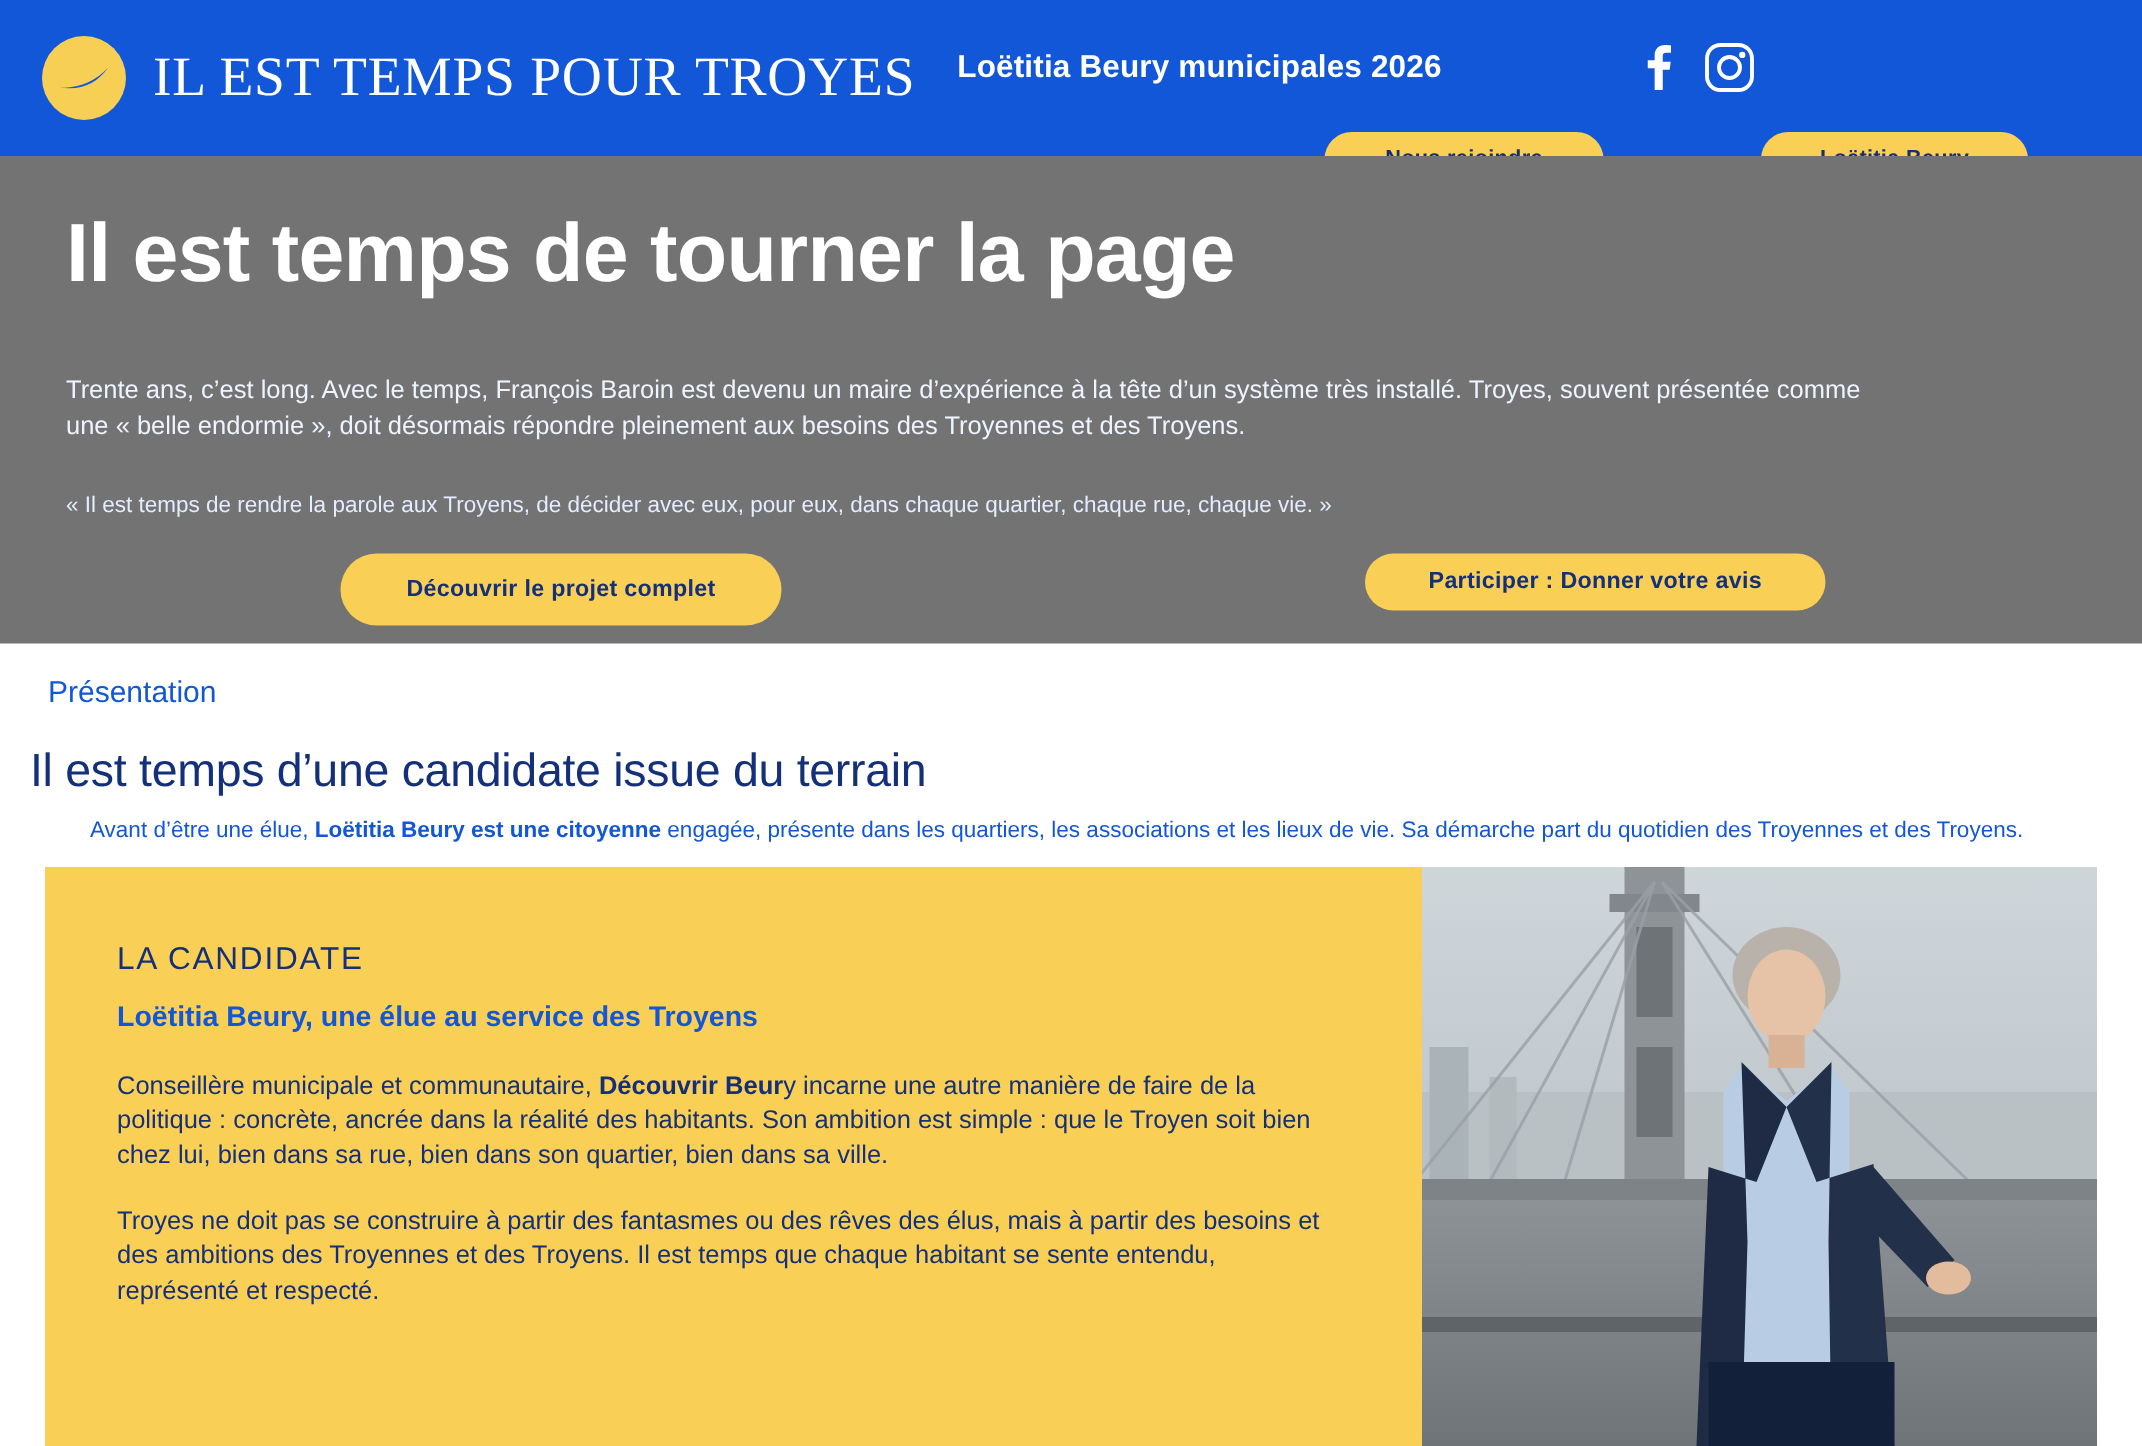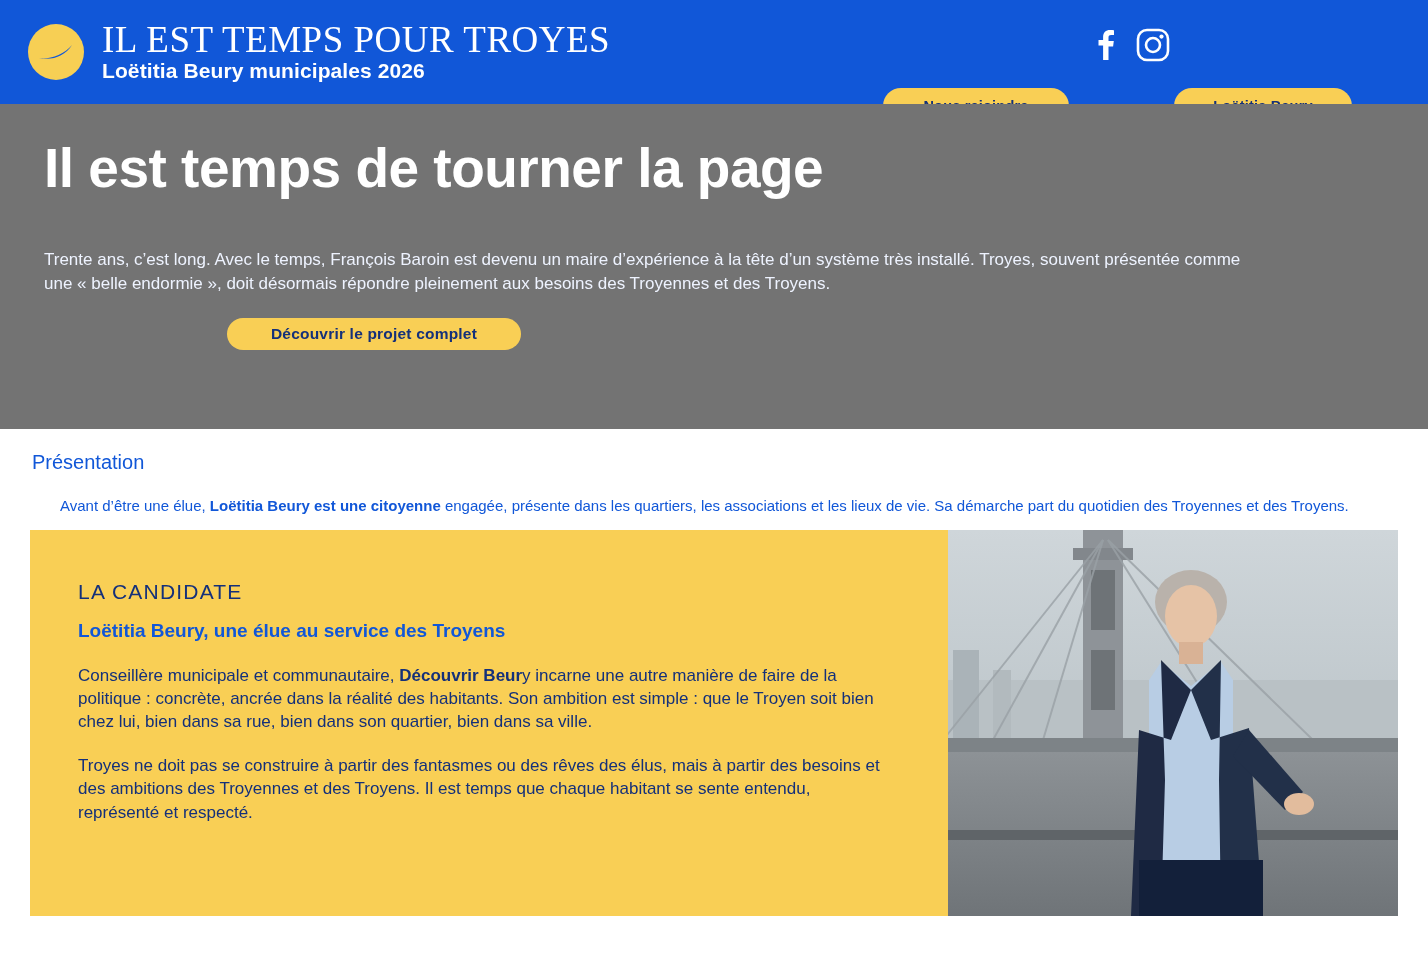--- a/index.html
+++ b/index.html
@@ -34,21 +34,21 @@
     flex: 0 0 auto;
     overflow: hidden;
   }
   .logo-badge .swoosh {
     position: absolute;
     left: 10px;
     top: 20px;
     width: 36px;
     height: 18px;
   }
-  .brand-text { display: flex; flex-direction: column; }
+  .brand-text { display: flex; flex-direction: row; gap: 28px; }
   .site-title {
     font-family: "Liberation Serif", serif;
     font-size: 37px;
     letter-spacing: 0.5px;
     color: #ffffff;
     line-height: 1.05;
     font-weight: 400;
   }
   .site-subtitle {
     font-size: 21px;
@@ -133,21 +133,21 @@
   .hero-buttons {
     margin-top: 22px;
     position: relative;
     height: 40px;
   }
   .btn-discover {
     position: absolute;
     left: 183px;
     top: 0;
     width: 294px;
-    height: 32px;
+    height: 48px;
     font-size: 15.5px;
   }
   .btn-participate {
     position: absolute;
     left: 866px;
     top: 0;
     width: 307px;
     height: 38px;
     font-size: 15.5px;
   }
@@ -250,27 +250,30 @@
 
   <div class="header-cta-row">
     <button class="pill pill-join">Nous rejoindre</button>
     <button class="pill pill-name">Loëtitia Beury</button>
   </div>
 </header>
 
 <section class="hero">
   <h1>Il est temps de tourner la page</h1>
   <p class="hero-lead">Trente ans, c’est long. Avec le temps, François Baroin est devenu un maire d’expérience à la tête d’un système très installé. Troyes, souvent présentée comme une « belle endormie », doit désormais répondre pleinement aux besoins des Troyennes et des Troyens.</p>
+  <p class="hero-quote">« Il est temps de rendre la parole aux Troyens, de décider avec eux, pour eux, dans chaque quartier, chaque rue, chaque vie. »</p>
   <div class="hero-buttons">
     <button class="pill btn-discover">Découvrir le projet complet</button>
+    <button class="pill btn-participate">Participer : Donner votre avis</button>
   </div>
 </section>
 
 <section class="presentation">
   <div class="eyebrow">Présentation</div>
+  <h2 class="section-title">Il est temps d’une candidate issue du terrain</h2>
   <p class="section-intro">
     <span>Avant d’être une élue, </span><b>Loëtitia Beury est une citoyenne</b><span> engagée, présente dans les quartiers, les associations et les lieux de vie. Sa démarche part du quotidien des Troyennes et des Troyens.</span>
   </p>
 </section>
 
 <section class="candidate-card">
   <div class="candidate-text">
     <div class="label-candidate">LA CANDIDATE</div>
     <div class="candidate-name">Loëtitia Beury, une élue au service des Troyens</div>
     <p class="candidate-para">

